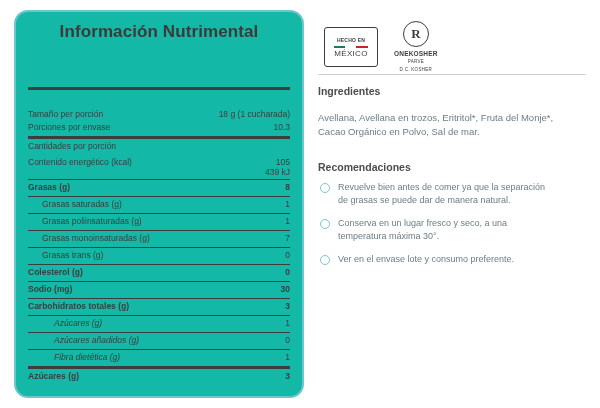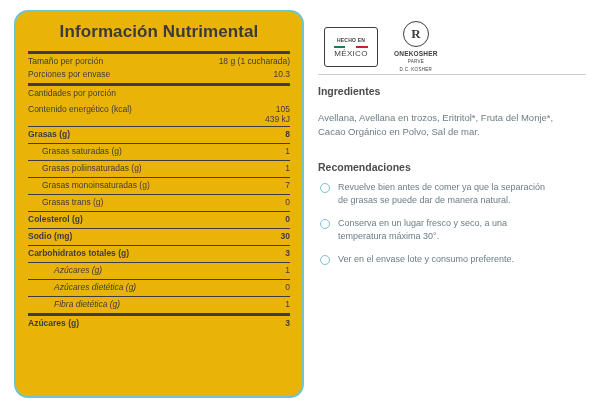--- a/index.html
+++ b/index.html
@@ -24,21 +24,21 @@
   
   .nutrition-panel {
     position: absolute;
     left: 14px;
     top: 10px;
     width: 290px;
     height: 388px;
     border: 2px solid #6fc5cf;
     border-radius: 14px;
     box-sizing: border-box;
-    background: #eab308;
+    background: #14b8a6;
     overflow: hidden;
   }
   .nutrition-title {
     font-size: 17px;
     font-weight: bold;
     color: #3b3b3b;
     text-align: center;
     padding: 10px 0 9px 0;
     letter-spacing: 0.1px;
   }
@@ -75,21 +75,22 @@
   .ind1 .lbl { padding-left: 14px; }
   .ind2 .lbl { padding-left: 26px; font-style: italic; }
   .bold { font-weight: bold; }
   .two-line-val {
     display: flex;
     flex-direction: column;
     align-items: flex-end;
     line-height: 10px;
   }
   .serving-block {
-    padding: 1px 0 2px 0;
+    padding: 18px 0 2px 0;
+    margin-top: 36px;
   }
   .serving-line {
     display: flex;
     justify-content: space-between;
     font-size: 8.5px;
     color: #3d3d3d;
     line-height: 11px;
     padding: 1px 0;
   }
 
@@ -280,21 +281,21 @@
       </div>
       <div class="nrow">
         <span class="lbl bold">Carbohidratos totales (g)</span>
         <span class="val bold">3</span>
       </div>
       <div class="nrow ind2">
         <span class="lbl">Azúcares (g)</span>
         <span class="val">1</span>
       </div>
       <div class="nrow ind2">
-        <span class="lbl">Azúcares dietética (g)</span>
+        <span class="lbl">Azúcares añadidos (g)</span>
         <span class="val">0</span>
       </div>
       <div class="nrow ind2">
         <span class="lbl">Fibra dietética (g)</span>
         <span class="val">1</span>
       </div>
       <div class="nrow thick">
         <span class="lbl bold">Azúcares (g)</span>
         <span class="val bold">3</span>
       </div>

